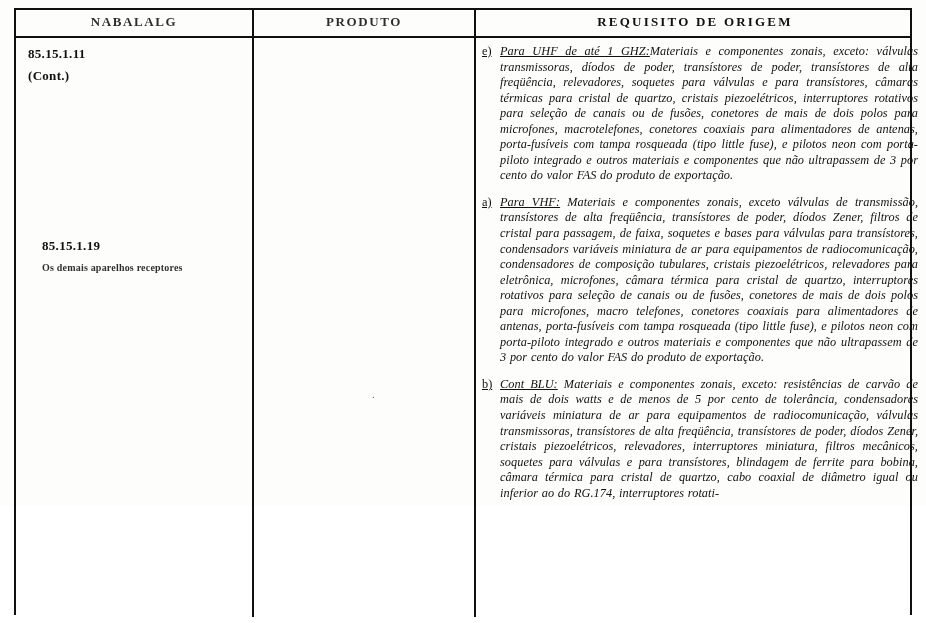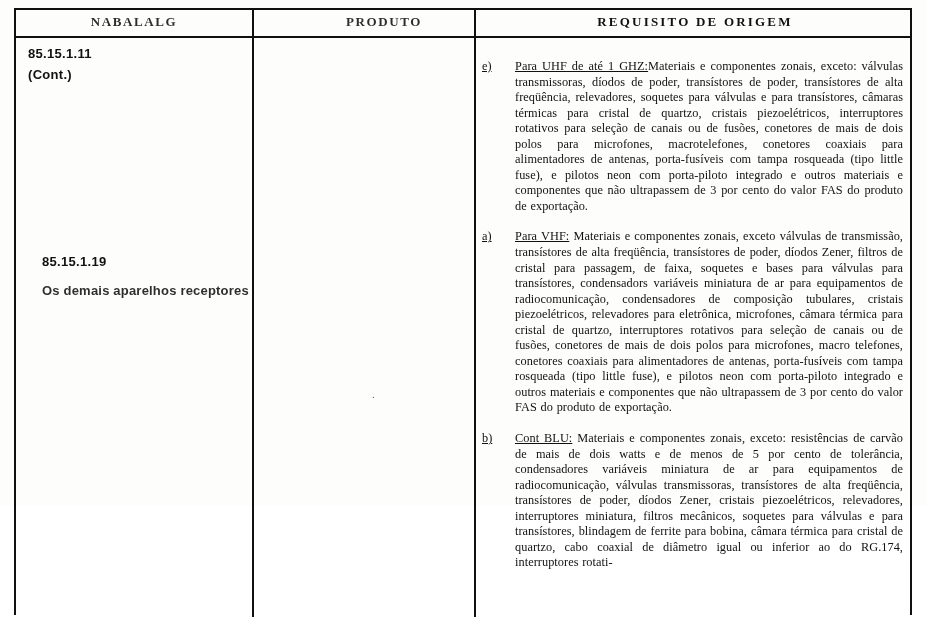--- a/index.html
+++ b/index.html
@@ -53,35 +53,35 @@
   .hcell {
     position: absolute;
     top: 4px;
     text-align: center;
     font-weight: bold;
     letter-spacing: 1.6px;
     font-size: 13px;
     font-family: "Liberation Serif", serif;
   }
   .hcell.c0 { left: 0; width: 236px; }
-  .hcell.c1 { left: 238px; width: 220px; margin-left: 20px; }
+  .hcell.c1 { left: 238px; width: 220px; }
   .hcell.c2 { left: 460px; width: 438px; letter-spacing: 2.2px; font-family: Liberation Serif, serif; }
   .code-block {
     position: absolute;
     font-weight: bold;
-    font-family: Liberation Sans, sans-serif;
+    font-family: Liberation Serif, serif;
     letter-spacing: 0.3px;
   }
   .code-1 { left: 12px; top: 36px; font-size: 13px; }
   .code-1 .sub { display: block; margin-top: 6px; }
-  .code-2 { left: 26px; top: 244px; font-size: 13px; }
+  .code-2 { left: 26px; top: 228px; font-size: 13px; }
   .code-2 .desc {
     display: block;
-    margin-top: 14px;
-    font-size: 13px;
+    margin-top: 6px;
+    font-size: 10px;
     line-height: 15px;
     letter-spacing: 0.2px;
   }
   .smudge {
     filter: blur(0.35px);
     opacity: 0.88;
   }
   .prod-text {
     position: absolute;
     left: 262px;
@@ -113,24 +113,25 @@
   .para .mark {
     position: absolute;
     left: 0;
     top: 0;
     text-decoration: underline;
   }
   .para .lead-ul {
     text-decoration: underline;
   }
   .para p {
-    margin: 15px;
+    margin: 0;
     text-align: justify;
     letter-spacing: 0.05px;
     word-spacing: 0.6px;
+    font-style: italic;
   }
   .stray-mark {
     position: absolute;
     left: 356px;
     top: 378px;
     font-size: 11px;
     color: #2a2a2a;
     opacity: .75;
   }
 </style>

